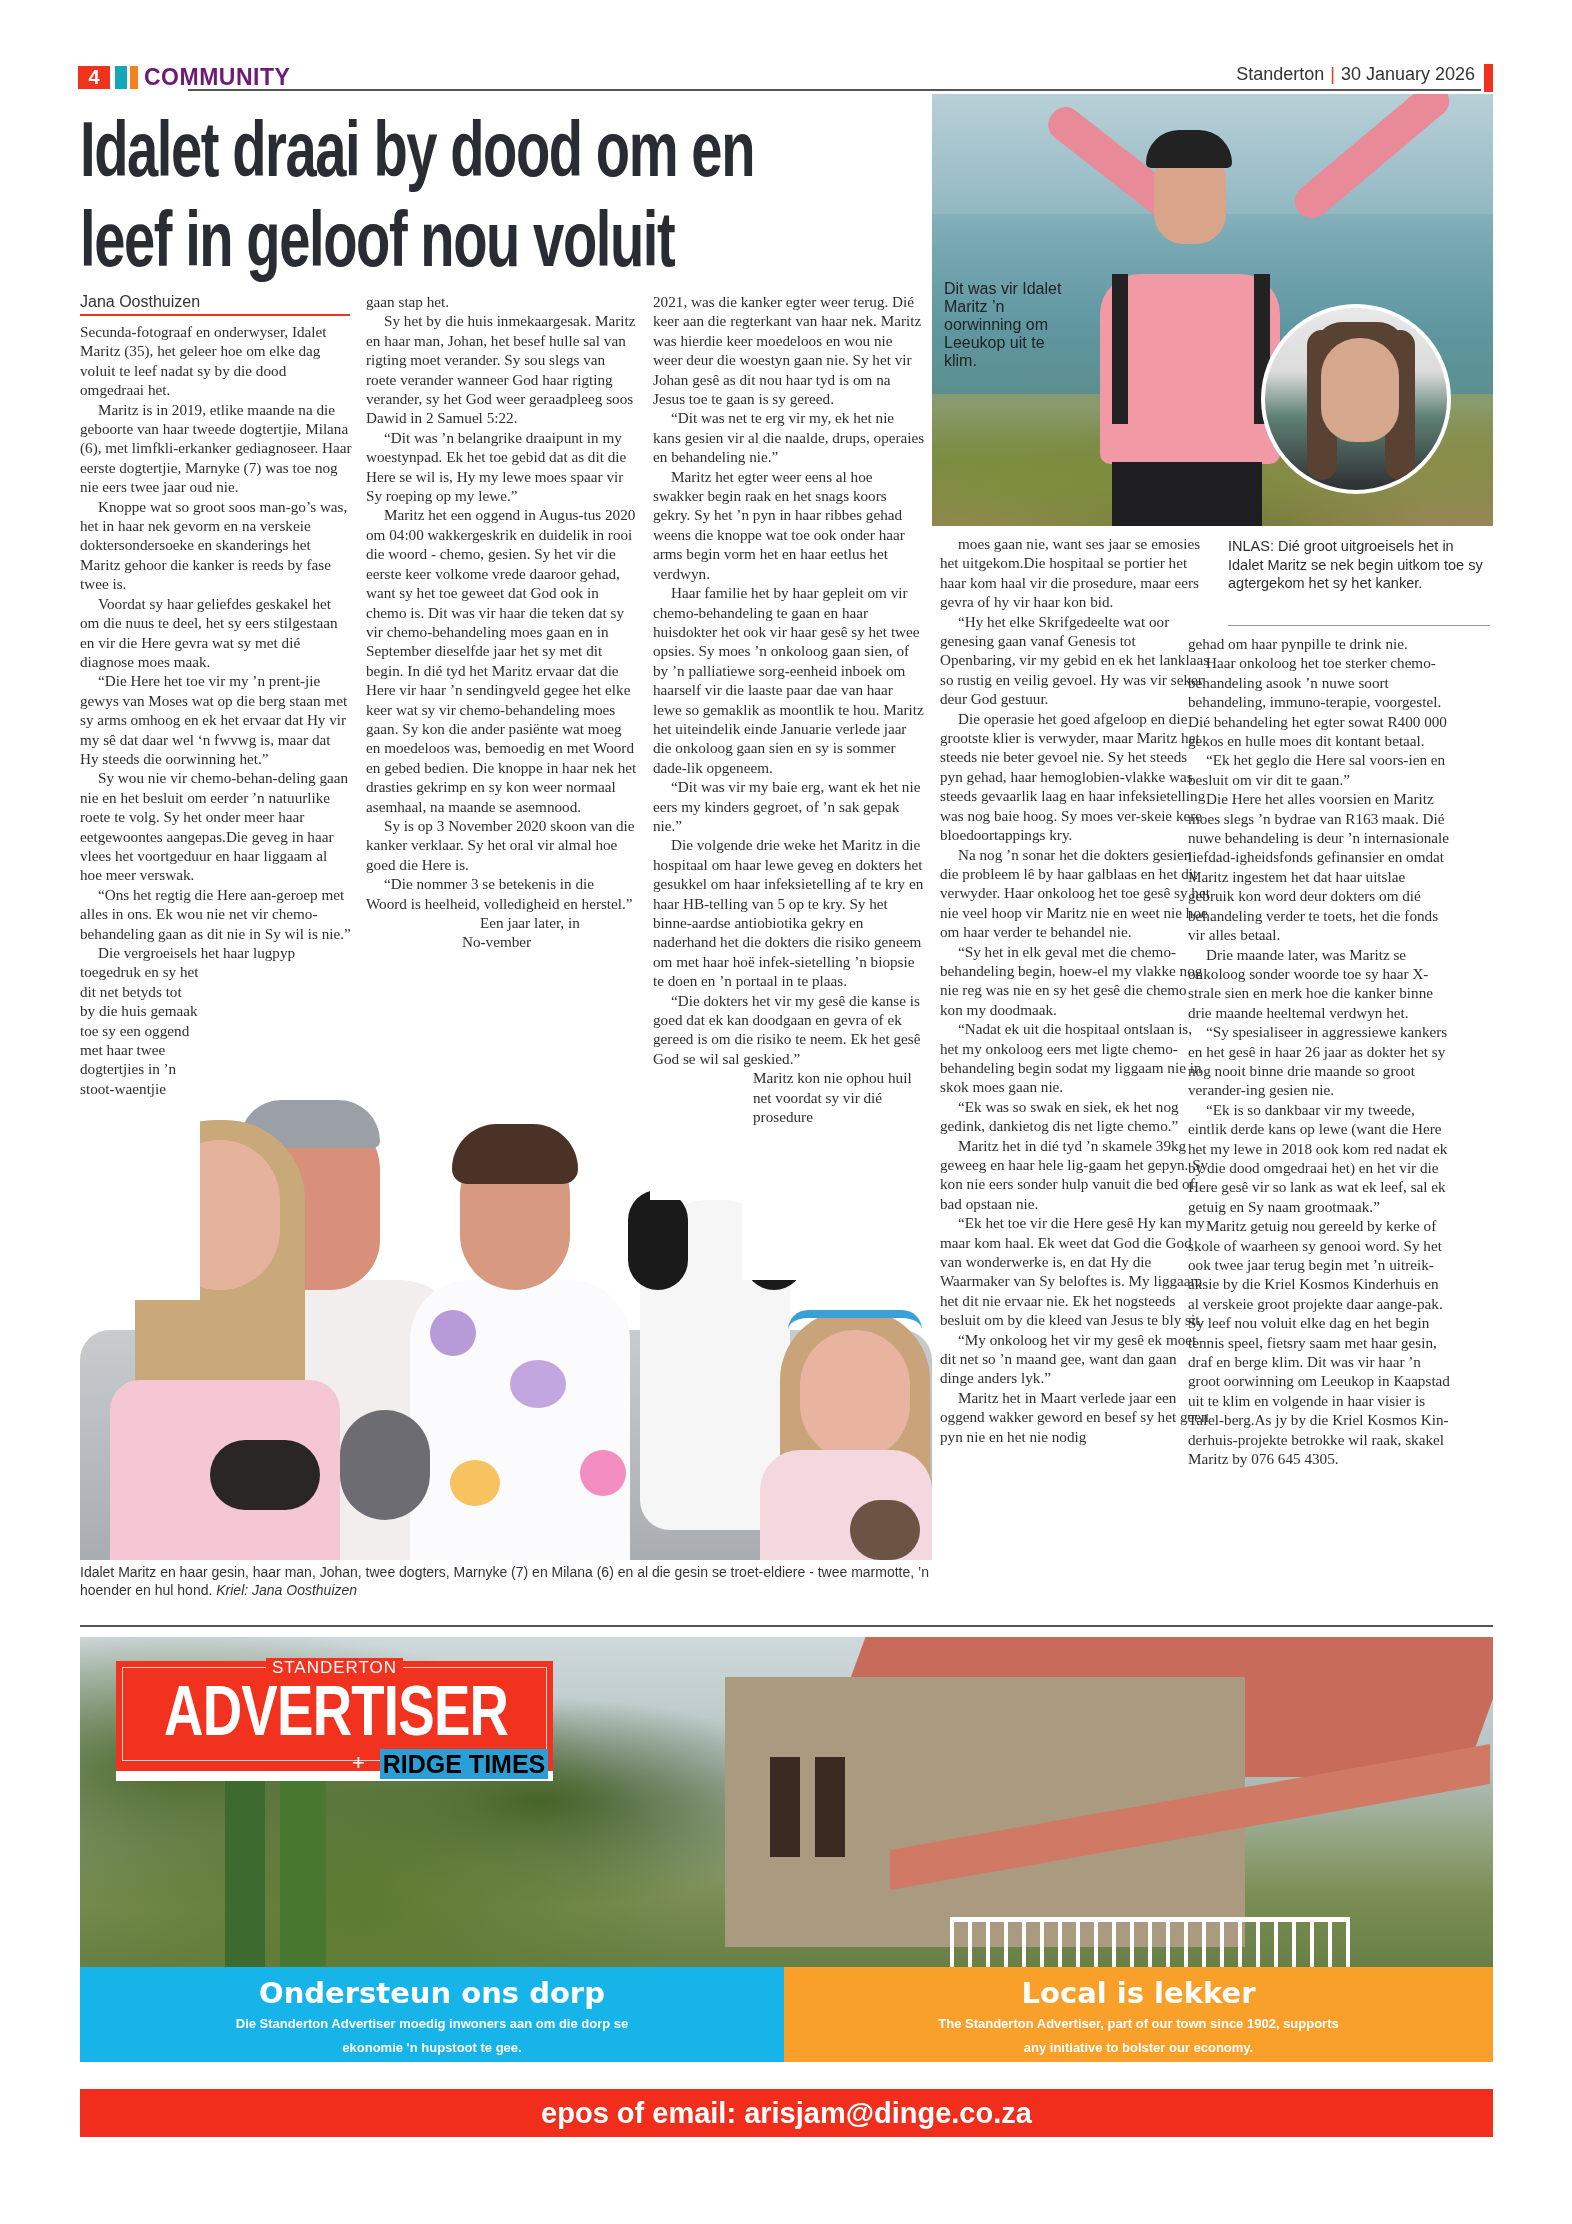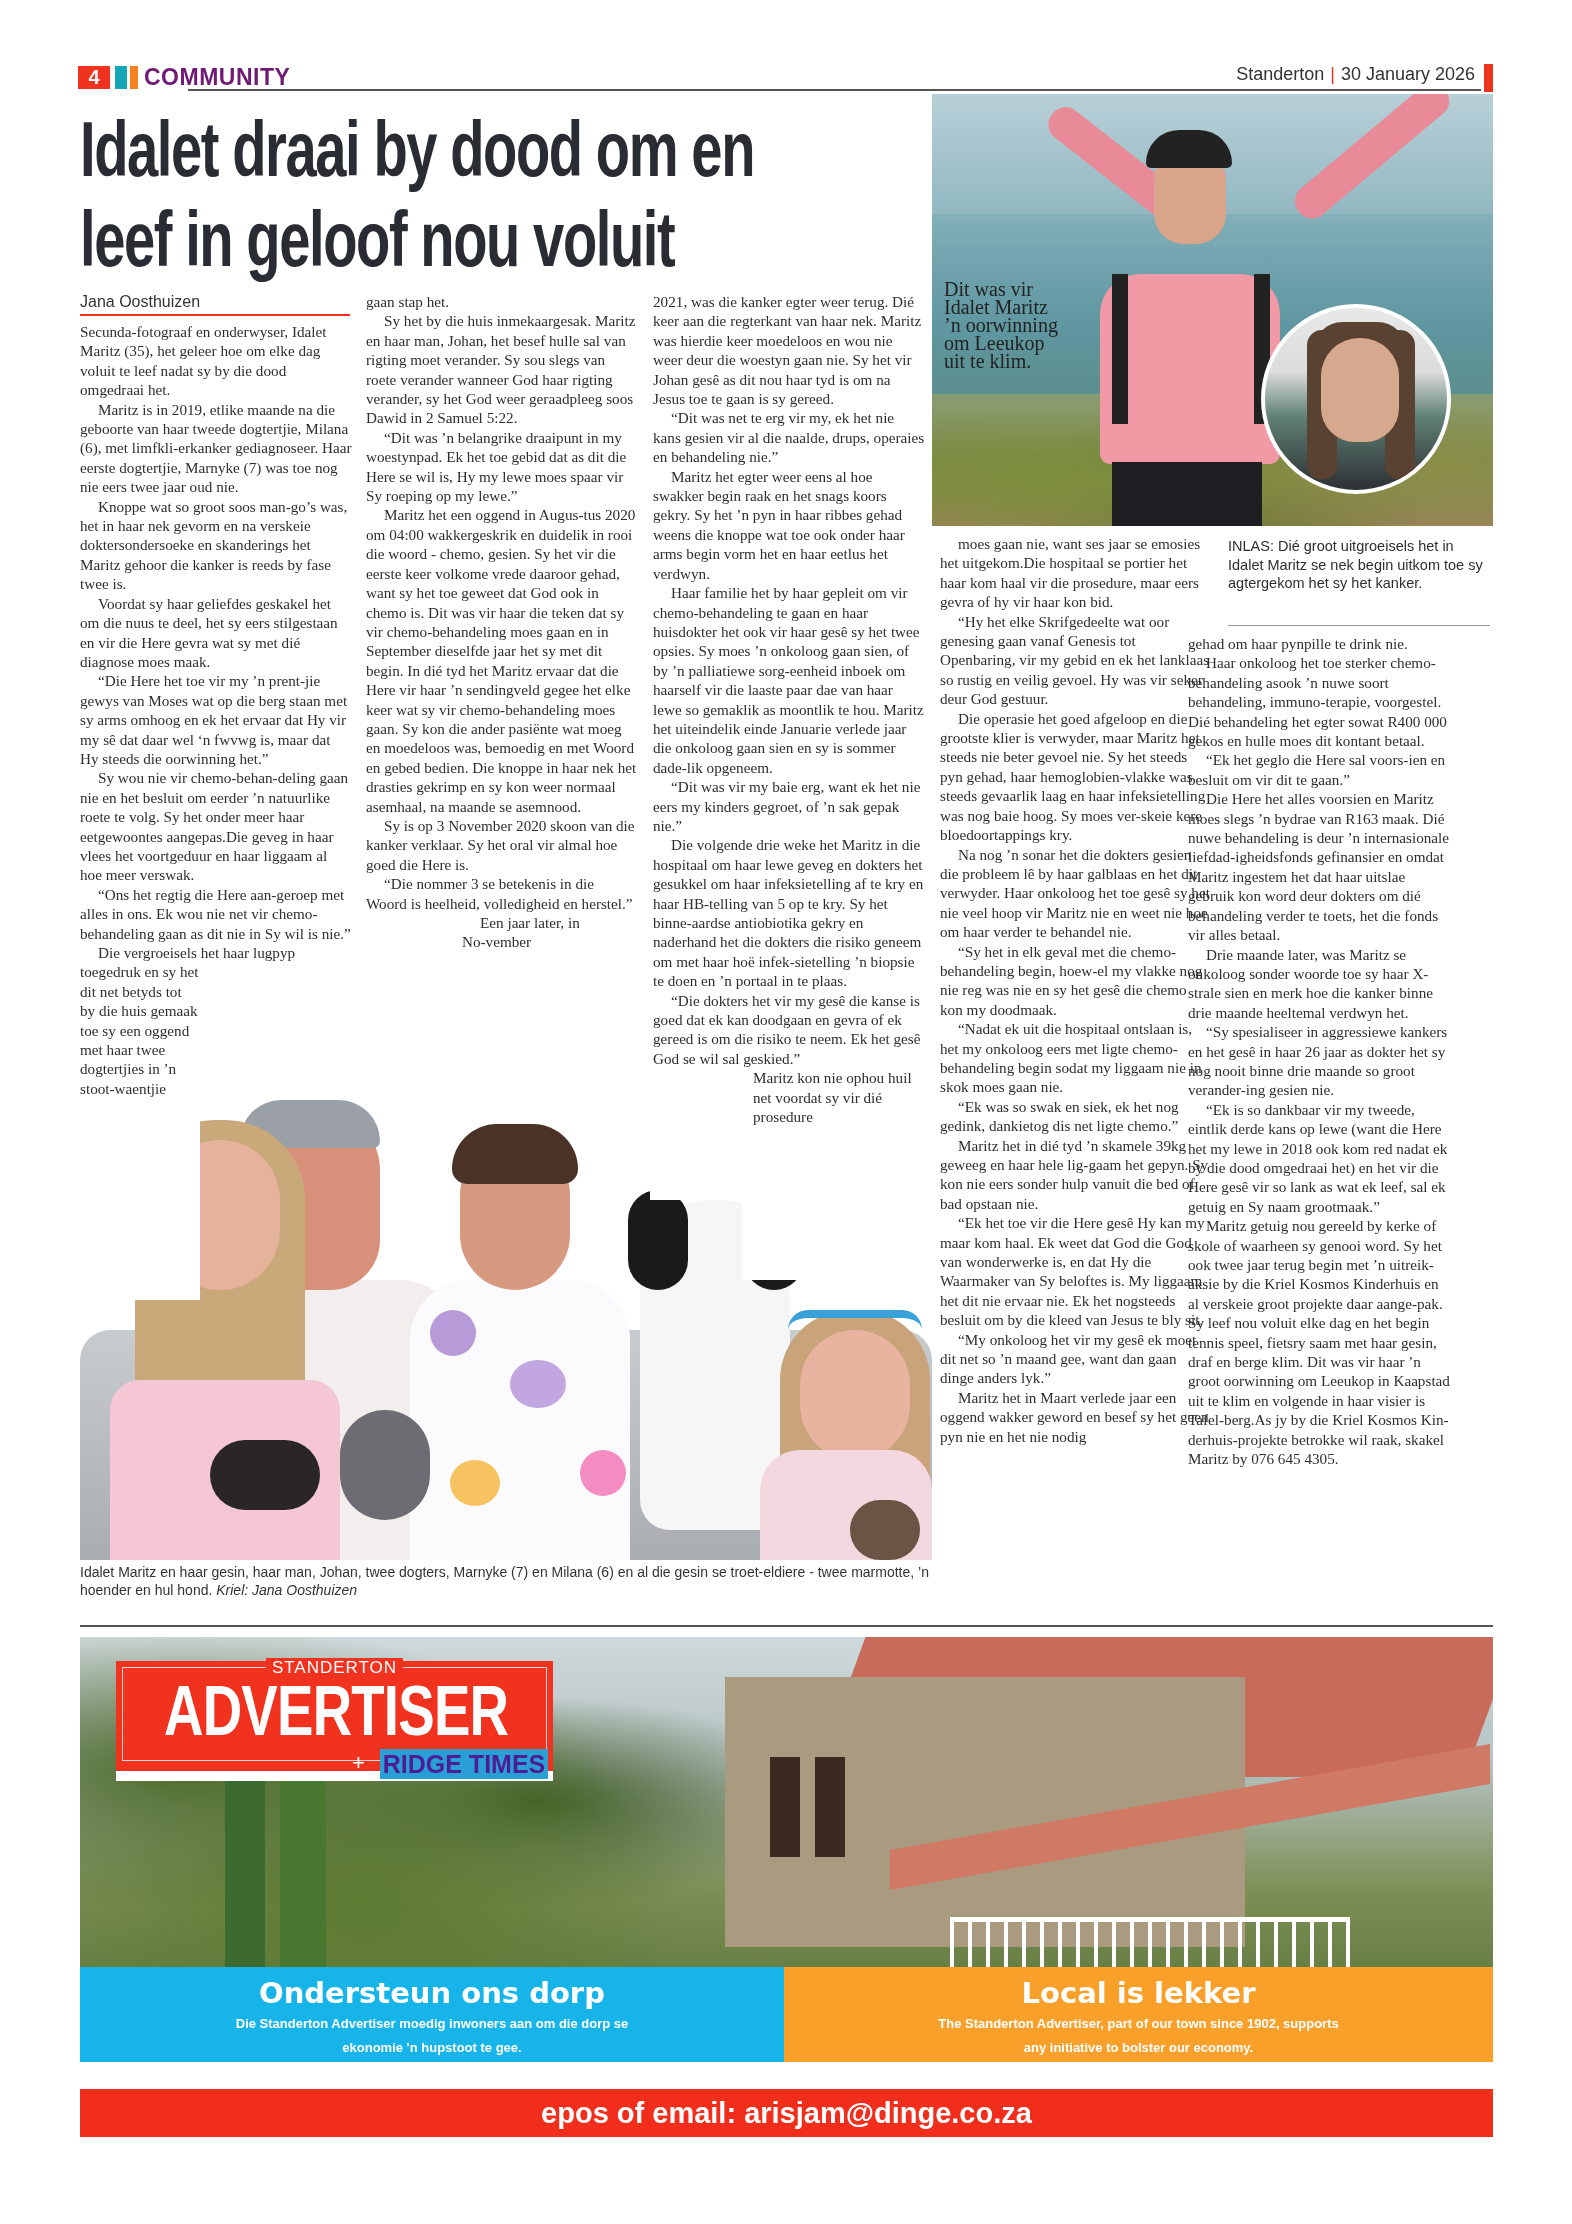--- a/index.html
+++ b/index.html
@@ -54,22 +54,22 @@
       transform: rotate(38deg); transform-origin: right center; border-radius: 16px; left: 80px; top: 120px; }
     .hero .arm-r { position: absolute; width: 190px; height: 34px; background: #e98a98; border-radius: 16px;
       left: 345px; top: 40px; transform: rotate(-40deg); }
     .hero .body { position: absolute; left: 168px; top: 180px; width: 180px; height: 190px; background: #f19aa6;
       border-radius: 40px 40px 10px 10px; }
     .hero .strap-l { position: absolute; left: 180px; top: 180px; width: 16px; height: 150px; background: #222; }
     .hero .strap-r { position: absolute; left: 322px; top: 180px; width: 16px; height: 150px; background: #222; }
     .hero .pants { position: absolute; left: 180px; top: 368px; width: 150px; height: 70px; background: #1e1e22; }
     .hero .head { position: absolute; left: 222px; top: 50px; width: 72px; height: 100px; background: #d8a58a; border-radius: 36px 36px 30px 30px; }
     .hero .cap { position: absolute; left: 214px; top: 36px; width: 86px; height: 38px; background: #222; border-radius: 40px 40px 6px 6px; }
-    .hero-caption { position: absolute; left: 12px; top: 186px; width: 120px; font-family: Liberation Serif, serif;
-      font-size: 20px; line-height: 18px; color: #222; }
+    .hero-caption { position: absolute; left: 12px; top: 186px; width: 120px; font-family: Liberation Sans, sans-serif;
+      font-size: 16px; line-height: 18px; color: #222; }
     .inset { position: absolute; left: 329px; top: 210px; width: 190px; height: 190px; border-radius: 50%; border: 4px solid #fff;
       overflow: hidden; background: linear-gradient(180deg, #e8e8e8 0%, #dcdcdc 35%, #5e8074 60%, #2d2f33 100%); }
     .inset .face { position: absolute; left: 56px; top: 30px; width: 78px; height: 104px; background: #d6a88e; border-radius: 38px 38px 34px 34px; }
     .inset .hair-l { position: absolute; left: 42px; top: 22px; width: 30px; height: 150px; background: #5a4232; border-radius: 20px; }
     .inset .hair-r { position: absolute; left: 120px; top: 22px; width: 30px; height: 150px; background: #5a4232; border-radius: 20px; }
     .inset .hair-top { position: absolute; left: 48px; top: 14px; width: 94px; height: 36px; background: #5a4232; border-radius: 46px 46px 10px 10px; }
 
     
     .family { position: absolute; left: 80px; top: 1080px; width: 852px; height: 480px; overflow: hidden; background: #ffffff; }
     .family .couch { position: absolute; left: 0; bottom: 0; width: 852px; height: 230px; background: linear-gradient(180deg, #c8cccf, #a9adb2); border-radius: 30px 30px 0 0; }
@@ -125,21 +125,21 @@
     .ad .cypress2 { position: absolute; left: 200px; top: 100px; width: 46px; height: 240px; background: #48782f; border-radius: 22px 22px 4px 4px; }
     .logo { position: absolute; left: 36px; top: 24px; width: 437px; height: 120px; background: #f0321e; }
     .logo-inner { position: absolute; left: 6px; top: 6px; right: 6px; bottom: 20px; border: 1px solid rgba(255,255,255,0.8); }
     .logo-top { position: absolute; left: 0; right: 0; top: 0; text-align: center; font-family: "Liberation Sans", sans-serif;
       font-size: 17px; color: #fff; letter-spacing: 1px; }
     .logo-top span { background: #f0321e; padding: 0 6px; position: relative; top: -3px; }
     .logo-main { position: absolute; left: 0; right: 0; top: 14px; text-align: center; font-family: "Liberation Sans", sans-serif;
       font-weight: bold; font-size: 70px; line-height: 72px; color: #fff; letter-spacing: -1px; transform: scaleX(0.78); }
     .logo-white { position: absolute; left: 0; right: 0; bottom: 0; height: 10px; background: #fff; }
     .logo-plus { position: absolute; left: 236px; top: 91px; color: #fff; font-family: "Liberation Sans", sans-serif; font-size: 22px; line-height: 22px; }
-    .logo-sub { position: absolute; left: 264px; top: 88px; width: 168px; height: 30px; background: #2a9fd6; color: #4c1d95;
+    .logo-sub { position: absolute; left: 264px; top: 88px; width: 168px; height: 30px; background: #2a9fd6; color: #000000;
       font-family: "Liberation Sans", sans-serif; font-weight: bold; font-size: 25px; line-height: 30px; text-align: center; }
 
     .ad-panel { position: absolute; top: 330px; height: 122px; text-align: center; color: #fff; font-family: "Liberation Sans", sans-serif; font-weight: bold; }
     .ad-panel.left { left: 0; width: 704px; background: #17b4e9; }
     .ad-panel.right { left: 704px; width: 709px; background: #f9a02b; }
     .ad-panel h2 { font-family: "DejaVu Sans", sans-serif; font-weight: bold; font-size: 29px; line-height: 36px; margin-top: 8px; }
     .ad-panel .msg { font-size: 13px; line-height: 22px; margin-top: 2px; }
     .ad-panel .slogan { font-size: 22px; line-height: 28px; margin-top: 2px; }
     .ad-contact { position: absolute; left: 80px; top: 2089px; width: 1413px; height: 48px; background: #f12e1b; color: #fff;
       text-align: center; font-family: "Liberation Sans", sans-serif; font-weight: bold; font-size: 29px; line-height: 48px; }

